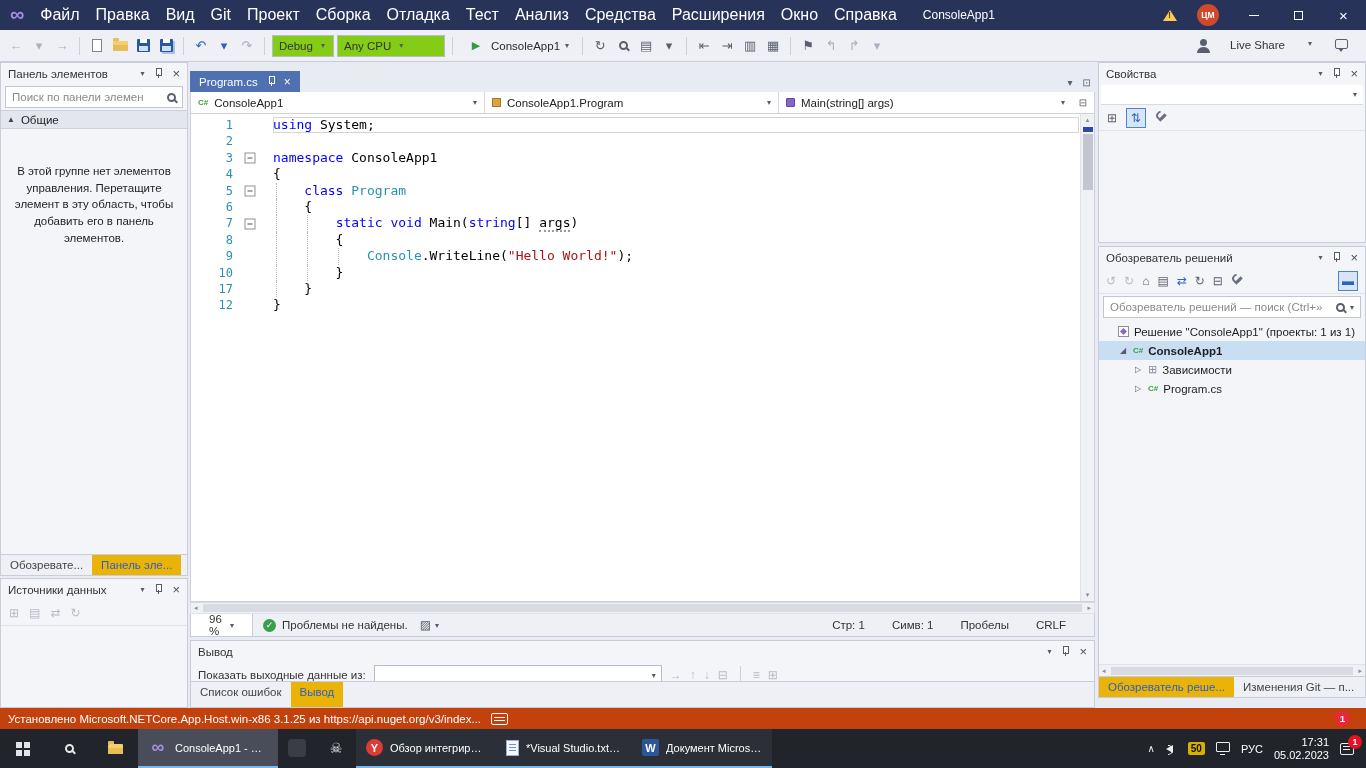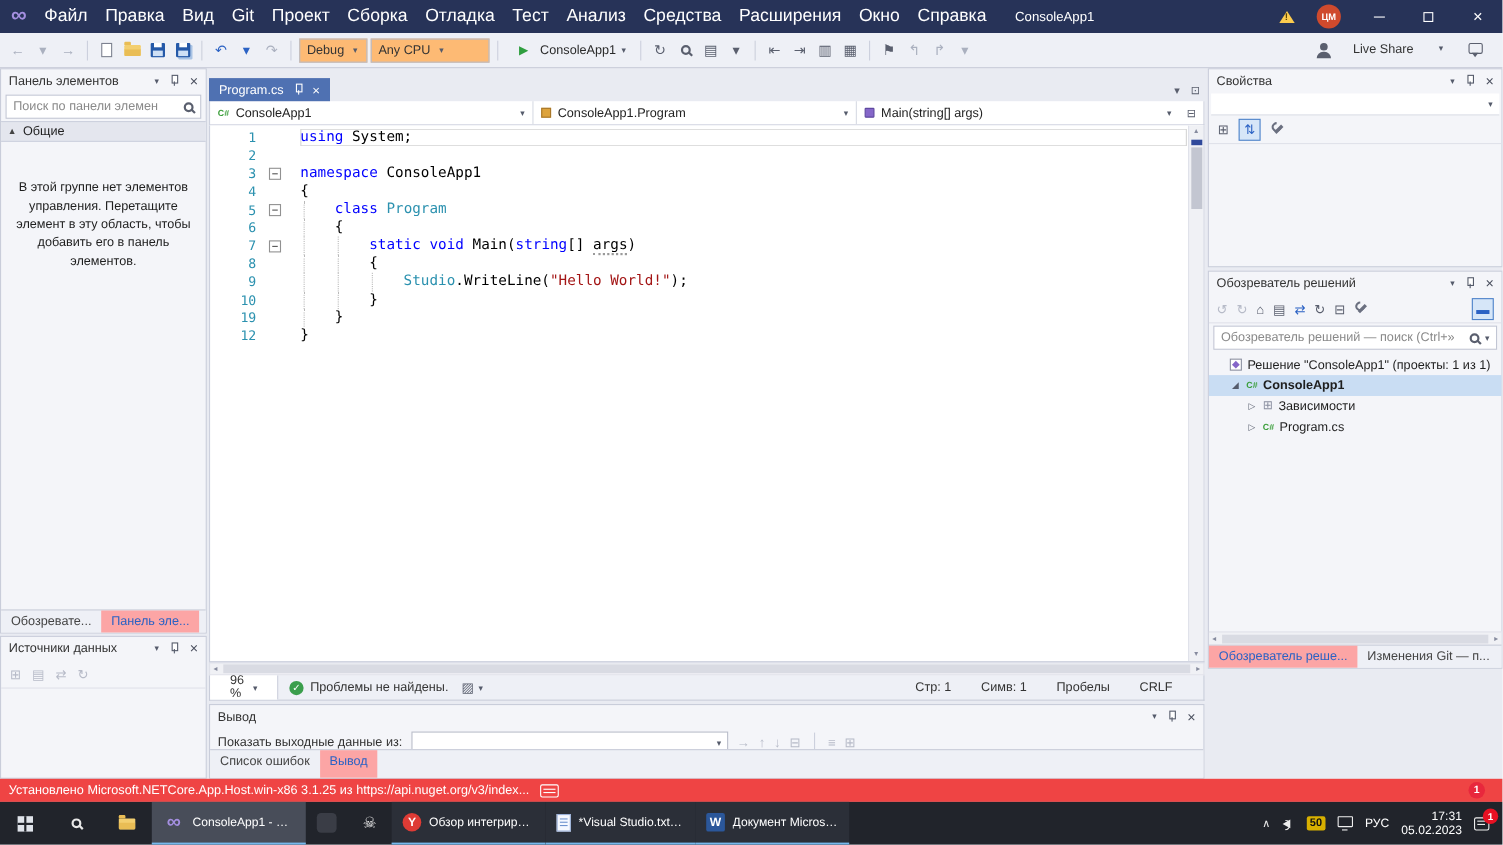--- a/index.html
+++ b/index.html
@@ -49,33 +49,33 @@
 .caret{font-size:8px;color:#555b6b}
 .xglyph{font-size:13px;color:#4a4f5e;line-height:1}
 
 
 .toolbar{position:absolute;top:30px;left:0;right:0;height:32px;background:#eef0f6;border-bottom:1px solid #c9cdda;display:flex;align-items:center;padding:0 6px;gap:3px}
 .ti{min-width:20px;height:22px;display:flex;align-items:center;justify-content:center;font-size:13px;color:#5a5f6e}
 .ti.blue{color:#2b62c4}
 .ti.dis{color:#aab0bf}
 .ti.green{color:#2f9e3f;font-size:11px}
 .tsep{width:1px;height:18px;background:#ccd0dd;margin:0 4px}
-.tselect{height:22px;background:#fdba74;border:1px solid #b8bcc9;display:flex;align-items:center;gap:8px;padding:0 6px;font-size:11.5px;color:#333}
+.tselect{height:22px;background:#84cc16;border:1px solid #b8bcc9;display:flex;align-items:center;gap:8px;padding:0 6px;font-size:11.5px;color:#333}
 .run-btn{display:flex;align-items:center;gap:5px;padding:0 6px;height:24px;font-size:11.5px;color:#2a2a2a}
 .tright{margin-left:auto;display:flex;align-items:flex-start;gap:23px;padding-right:12px;font-size:11.5px;color:#333}
 
 
 .pane{position:absolute;background:#f4f5f9;border:1px solid #c9cdda}
 .pane-header{height:21px;display:flex;align-items:center;padding:0 7px;font-size:11.5px;color:#333;gap:6px}
 .hicons{display:flex;align-items:center;gap:9px;margin-left:auto}
 .pane-search{margin:2px 4px;height:22px;background:#fff;border:1px solid #c2c6d4;display:flex;align-items:center;gap:5px;padding:0 6px;color:#8a8a8a;font-size:11.5px}
 .pane-search .ph{flex:1;white-space:nowrap;overflow:hidden}
 .pane-tabs{position:absolute;bottom:0;left:0;right:0;height:21px;display:flex;border-top:1px solid #c9cdda;background:#eef0f6}
 .ptab{padding:0 9px;line-height:20px;font-size:11.5px;color:#444;white-space:nowrap;overflow:hidden}
-.ptab.sel{background:#fca5a5;color:#2b62c4}
+.ptab.sel{background:#eab308;color:#2b62c4}
 .mini-ic{font-size:12px;color:#5a5f6e}
 .mini-ic.dis{color:#b7bbc8}
 .mini-ic.blue{color:#2b62c4}
 .tool-active{border:1px solid #4f83c9;background:#d6e6f8;display:flex;align-items:center;justify-content:center;width:20px;height:20px}
 
 
 .toolbox{left:0;top:62px;width:188px;height:514px}
 .tb-section{height:19px;background:#e4e6ee;border-top:1px solid #cdd1de;border-bottom:1px solid #cdd1de;display:flex;align-items:center;gap:6px;padding:0 6px;font-size:11.5px}
 .tb-empty{padding:34px 13px 0;font-size:11.5px;text-align:center;line-height:1.45;color:#1e1e1e}
 
@@ -128,36 +128,36 @@
 .out-tools{height:26px;display:flex;align-items:center;gap:8px;padding:0 7px;font-size:11.5px;color:#333}
 .out-combo{width:288px;height:20px;background:#fff;border:1px solid #b8bcc9;display:flex;align-items:center;justify-content:flex-end;padding:0 5px}
 .output .pane-tabs{height:26px}
 
 
 .props{left:1098px;top:62px;width:268px;height:181px}
 .prop-combo{height:20px;background:#fff;border-bottom:1px solid #d8dbe4;display:flex;align-items:center;justify-content:flex-end;padding:0 6px;margin:1px 2px 0}
 .prop-tools{height:26px;display:flex;align-items:center;gap:9px;padding:0 8px;border-bottom:1px solid #e0e2ea}
 
 
-.solexp{left:1098px;top:246px;width:268px;height:362px}
+.solexp{left:1098px;top:246px;width:268px;height:452px}
 .se-tools{height:26px;display:flex;align-items:center;gap:8px;padding:0 7px;border-bottom:1px solid #e0e2ea}
 .tree{padding-top:2px}
 .tree-row{height:19px;display:flex;align-items:center;gap:5px;font-size:11.5px;white-space:nowrap;overflow:hidden}
 .tree-row.sel{background:#c9ddf3}
 .tarrow{width:10px;flex:none;font-size:8px;color:#555b6b;text-align:center}
 .tlabel{overflow:hidden;text-overflow:ellipsis}
 .tlabel.b{font-weight:bold}
 .i-cs{font-size:8px;font-weight:bold;color:#3a9e3a;flex:none}
 .i-sln{width:11px;height:11px;border:1px solid #8a8fa0;background:#fff;position:relative;flex:none}
 .i-sln::after{content:"";position:absolute;left:2px;top:2px;width:5px;height:5px;background:#8566c9;transform:rotate(45deg)}
 .i-dep{font-size:11px;color:#8a8fa0;flex:none;line-height:1}
 .se-hscroll{position:absolute;left:0;right:0;bottom:21px;height:12px;background:#f0f1f5;border-top:1px solid #e0e2ea;display:flex;align-items:center}
 
 
-.statusbar{position:absolute;left:0;right:0;top:708px;height:21px;background:#ef4444;color:#fff;display:flex;align-items:center;gap:10px;padding:0 8px;font-size:11.5px}
+.statusbar{position:absolute;left:0;right:0;top:708px;height:21px;background:#c2410c;color:#fff;display:flex;align-items:center;gap:10px;padding:0 8px;font-size:11.5px}
 .i-kbd{width:17px;height:12px;border:1px solid #fff;border-radius:2px;position:relative;flex:none}
 .i-kbd::before{content:"";position:absolute;left:2px;top:3px;width:11px;height:1px;background:#fff;box-shadow:0 3px 0 #fff}
 .sb-badge{margin-left:auto;width:15px;height:15px;border-radius:50%;background:#e8273c;color:#fff;font-size:9.5px;font-weight:bold;display:flex;align-items:center;justify-content:center;margin-right:8px}
 
 
 .taskbar{position:absolute;left:0;right:0;top:729px;height:39px;background:#21242b;display:flex;align-items:stretch;color:#fff}
 .tb-btn{width:46px;display:flex;align-items:center;justify-content:center;flex:none}
 .i-win{width:14px;height:14px;background:linear-gradient(#21242b,#21242b) 50% 0/2px 100% no-repeat,linear-gradient(#21242b,#21242b) 0 50%/100% 2px no-repeat,#dfe3ea}
 .tb-apps{display:flex;align-items:stretch}
 .tb-app{display:flex;align-items:center;gap:7px;padding:0 10px;border-bottom:2px solid transparent;max-width:140px}
@@ -392,29 +392,29 @@
             <span class="ctext"><span class="guide" style="left: 3px;"></span><span class="guide" style="left: 34.2px;"></span><span class="tok-pl">        </span><span class="tok-kw">static</span><span class="tok-pl"> </span><span class="tok-kw">void</span><span class="tok-pl"> Main(</span><span class="tok-kw">string</span><span class="tok-pl">[] </span><span class="tok-ar">args</span><span class="tok-pl">)</span></span>
           </div>
           <div class="code-line">
             <span class="ln">8</span>
             <span class="fold"></span>
             <span class="ctext"><span class="guide" style="left: 3px;"></span><span class="guide" style="left: 34.2px;"></span><span class="tok-pl">        {</span></span>
           </div>
           <div class="code-line">
             <span class="ln">9</span>
             <span class="fold"></span>
-            <span class="ctext"><span class="guide" style="left: 3px;"></span><span class="guide" style="left: 34.2px;"></span><span class="guide" style="left: 65.4px;"></span><span class="tok-pl">            </span><span class="tok-ty">Studio</span><span class="tok-pl">.WriteLine(</span><span class="tok-st">"Hello World!"</span><span class="tok-pl">);</span></span>
+            <span class="ctext"><span class="guide" style="left: 3px;"></span><span class="guide" style="left: 34.2px;"></span><span class="guide" style="left: 65.4px;"></span><span class="tok-pl">            </span><span class="tok-ty">Console</span><span class="tok-pl">.WriteLine(</span><span class="tok-st">"Hello World!"</span><span class="tok-pl">);</span></span>
           </div>
           <div class="code-line">
             <span class="ln">10</span>
             <span class="fold"></span>
             <span class="ctext"><span class="guide" style="left: 3px;"></span><span class="guide" style="left: 34.2px;"></span><span class="tok-pl">        }</span></span>
           </div>
           <div class="code-line">
-            <span class="ln">19</span>
+            <span class="ln">17</span>
             <span class="fold"></span>
             <span class="ctext"><span class="guide" style="left: 3px;"></span><span class="tok-pl">    }</span></span>
           </div>
           <div class="code-line">
             <span class="ln">12</span>
             <span class="fold"></span>
             <span class="ctext"><span class="tok-pl">}</span></span>
           </div>
         </div>
       <div class="vscroll">

